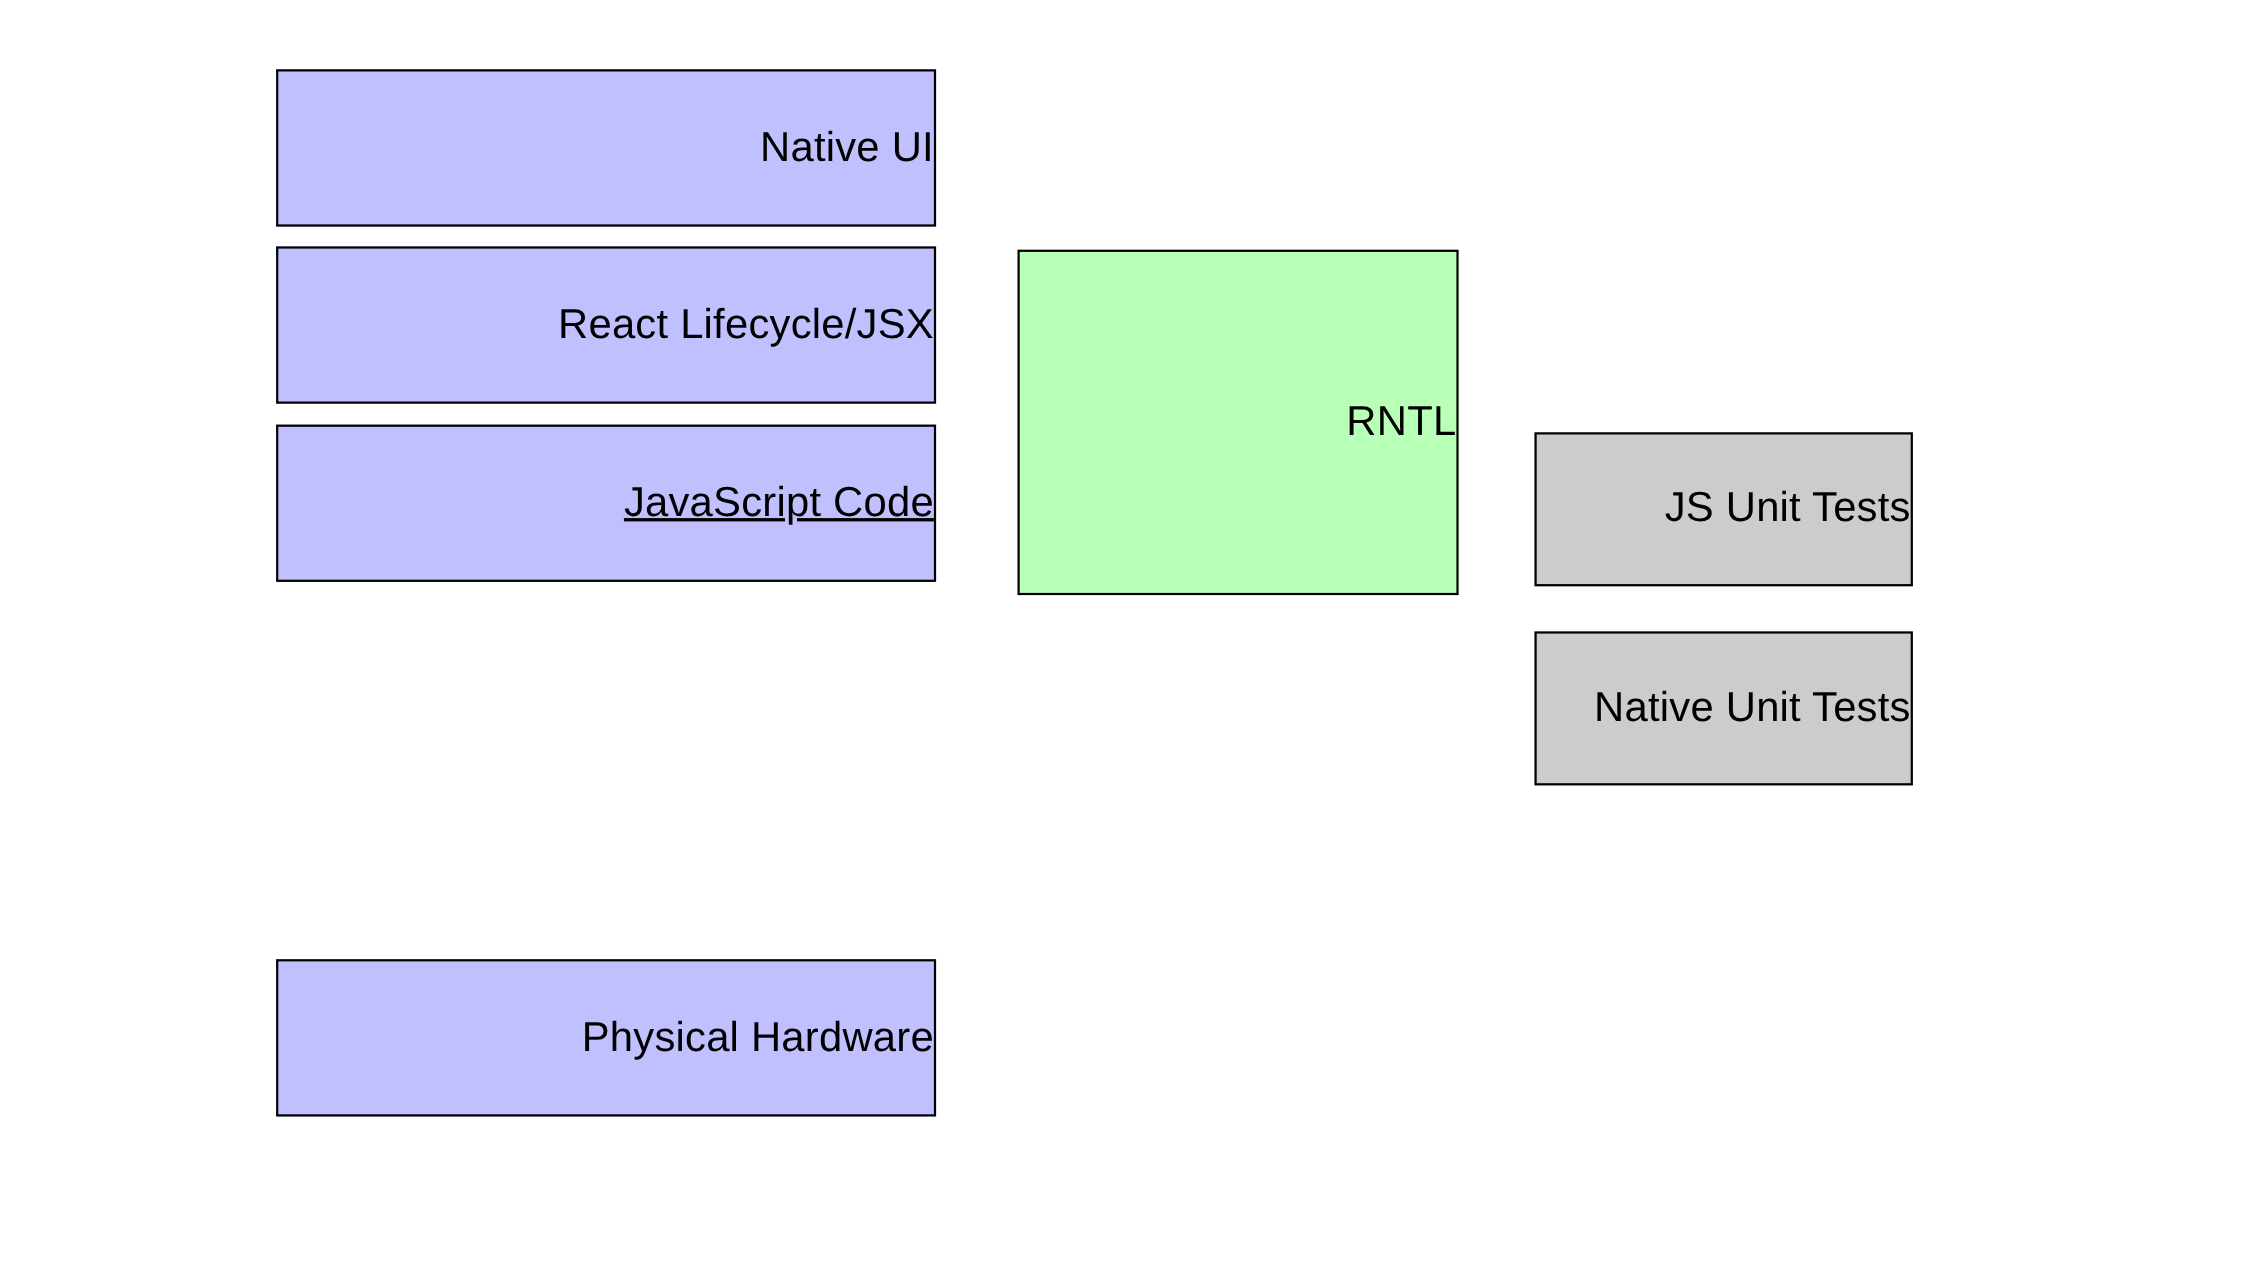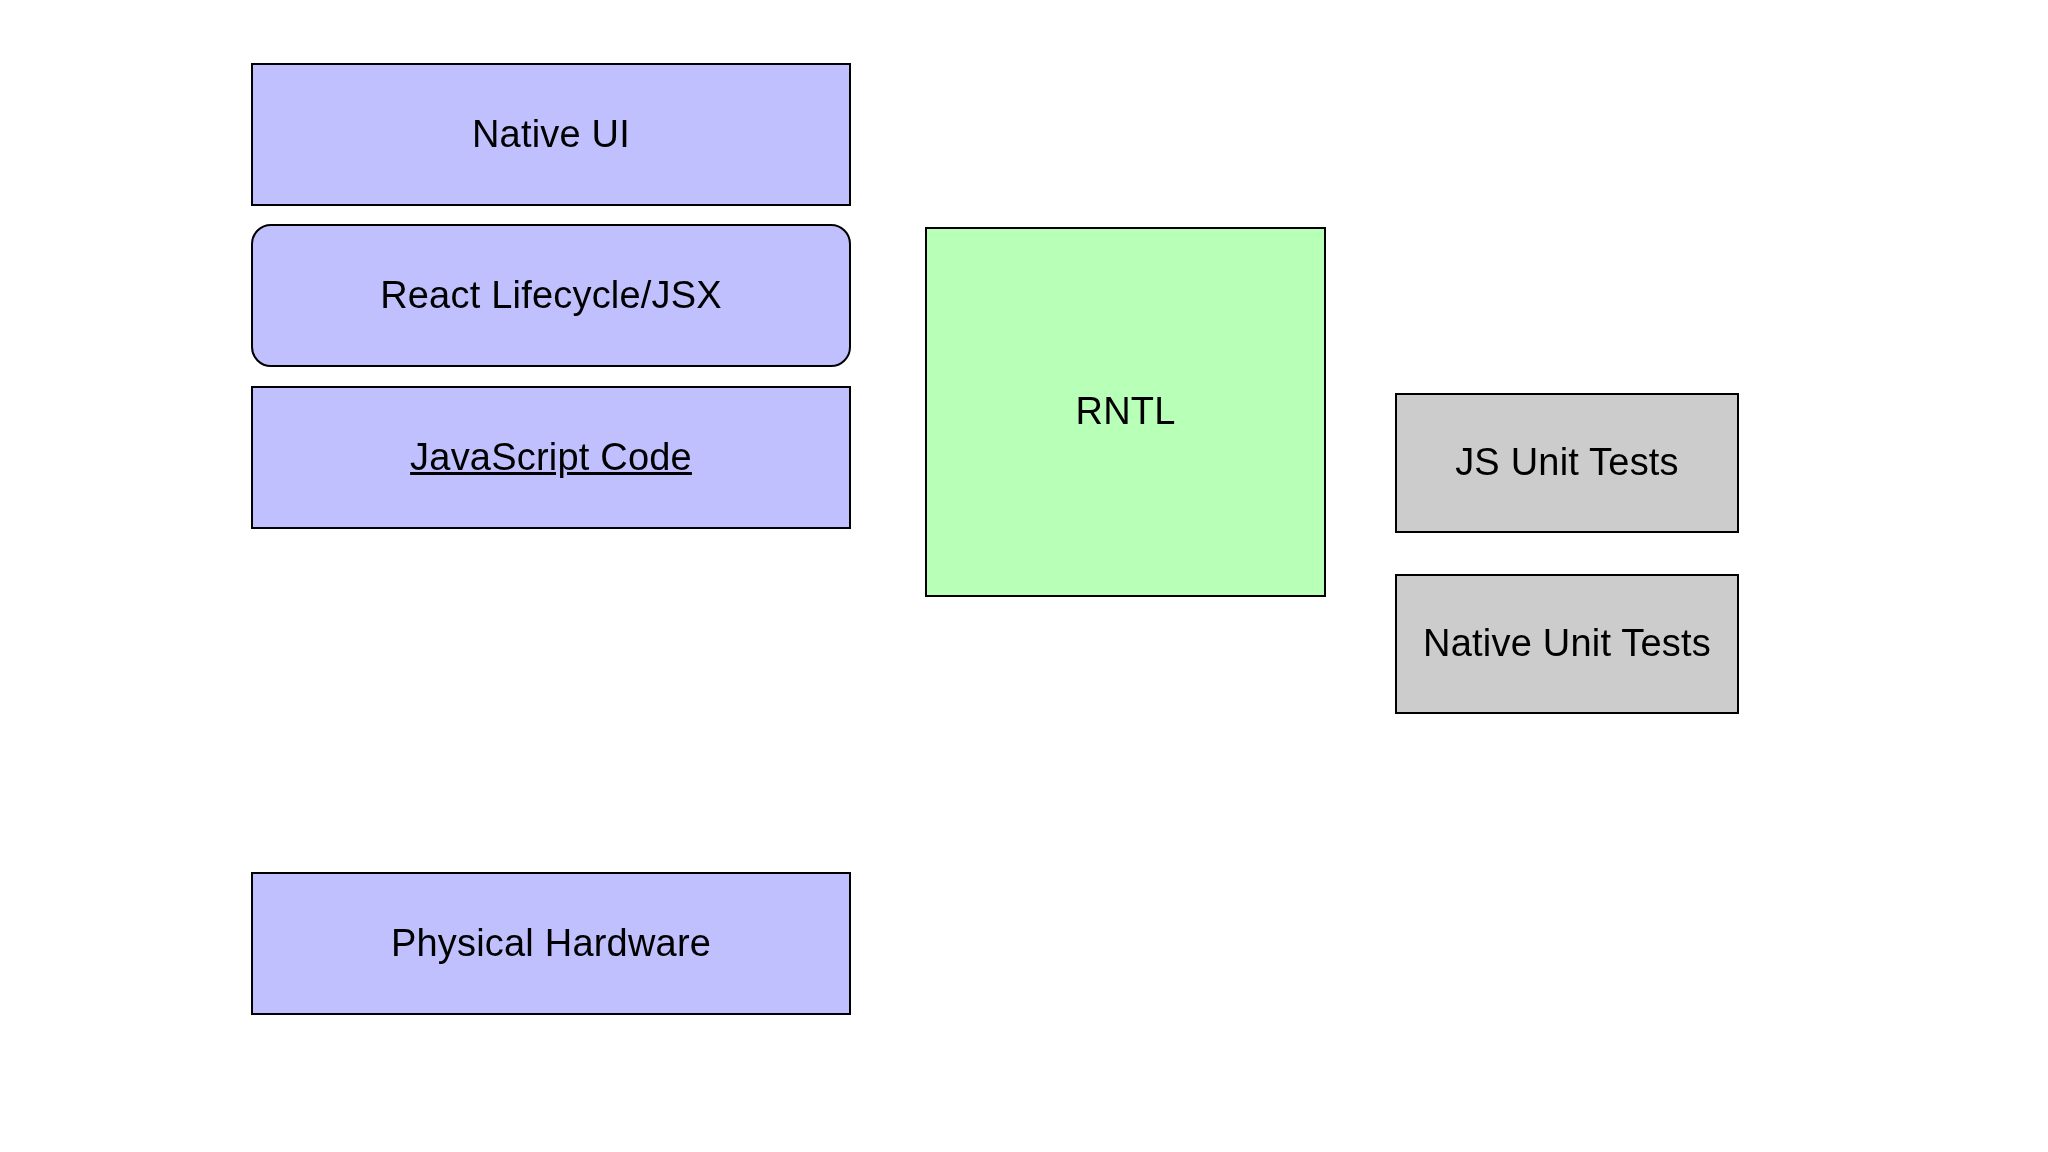--- a/index.html
+++ b/index.html
@@ -18,52 +18,52 @@
     width: 2048px;
     height: 1152px;
     background: #ffffff;
   }
   .node {
     position: absolute;
     box-sizing: border-box;
     border: 2px solid #000000;
     display: flex;
     align-items: center;
-    justify-content: center;
+    justify-content: flex-end;
     text-align: center;
   }
   .node-label {
     font-family: "Liberation Sans", sans-serif;
     font-size: 38px;
     font-weight: 400;
     color: #000000;
     line-height: 1.1;
     letter-spacing: 0.2px;
   }
 
   
   .stack-node {
     left: 251px;
     width: 600px;
     height: 143px;
     background: #c0c0ff;
   }
   #node-native-ui          { top: 63px; }
-  #node-react-lifecycle    { top: 224px; border-radius: 20px; }
+  #node-react-lifecycle    { top: 224px; }
   #node-javascript-code    { top: 386px; text-decoration: underline; }
   #node-native-code        { top: 548px; }
   #node-device-os          { top: 710px; }
   #node-physical-hardware  { top: 872px; }
 
   
   .tool-node {
     left: 925px;
     top: 227px;
     width: 401px;
-    height: 370px;
+    height: 314px;
     background: #b8ffb8;
   }
 
   
   .unit-node {
     left: 1395px;
     width: 344px;
     height: 140px;
     background: #cccccc;
   }

